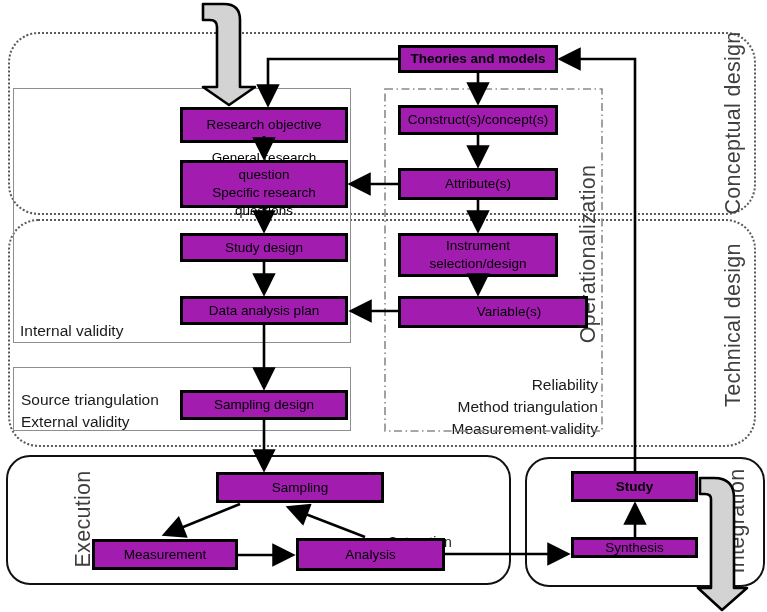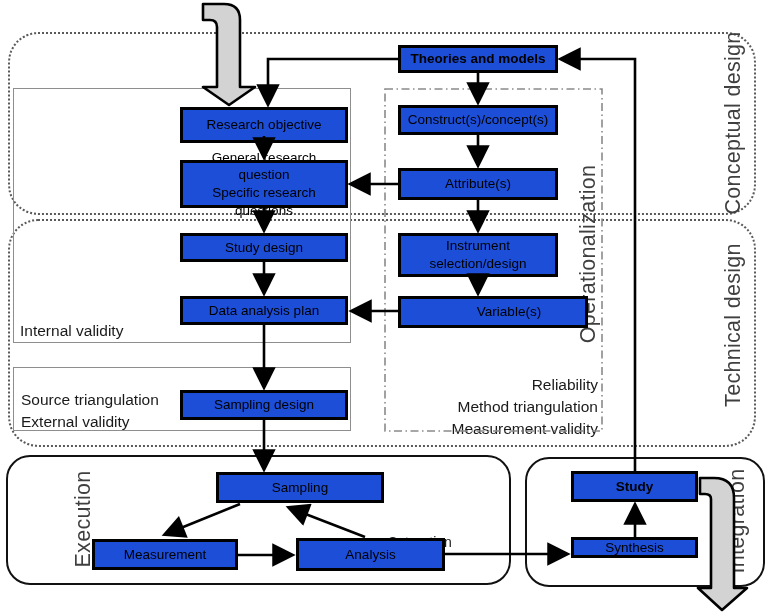--- a/index.html
+++ b/index.html
@@ -12,21 +12,21 @@
     position:absolute;border:2px dotted #5a5a5a;border-radius:30px;background:transparent;z-index:0;
   }
   .region-solid{
     position:absolute;border:2.5px solid #111;border-radius:24px;background:transparent;z-index:0;
   }
   .frame-gray{
     position:absolute;border:1.5px solid #8e8e8e;background:transparent;z-index:0;
   }
   
   .node{
-    position:absolute;box-sizing:border-box;background:#1d4ed8;border:3px solid #000;
+    position:absolute;box-sizing:border-box;background:#a21caf;border:3px solid #000;
     display:flex;align-items:center;justify-content:center;text-align:center;
     font-size:13.5px;line-height:1.3;z-index:2;padding:1px 4px;
   }
   .node.bold{font-weight:bold;}
   
   .note{
     position:absolute;font-size:15.5px;color:#1a1a1a;line-height:22px;z-index:2;white-space:nowrap;
   }
   .note.right{text-align:right;}
   .small-note{position:absolute;font-size:14px;color:#1a1a1a;z-index:2;white-space:nowrap;margin-top:16px;}

